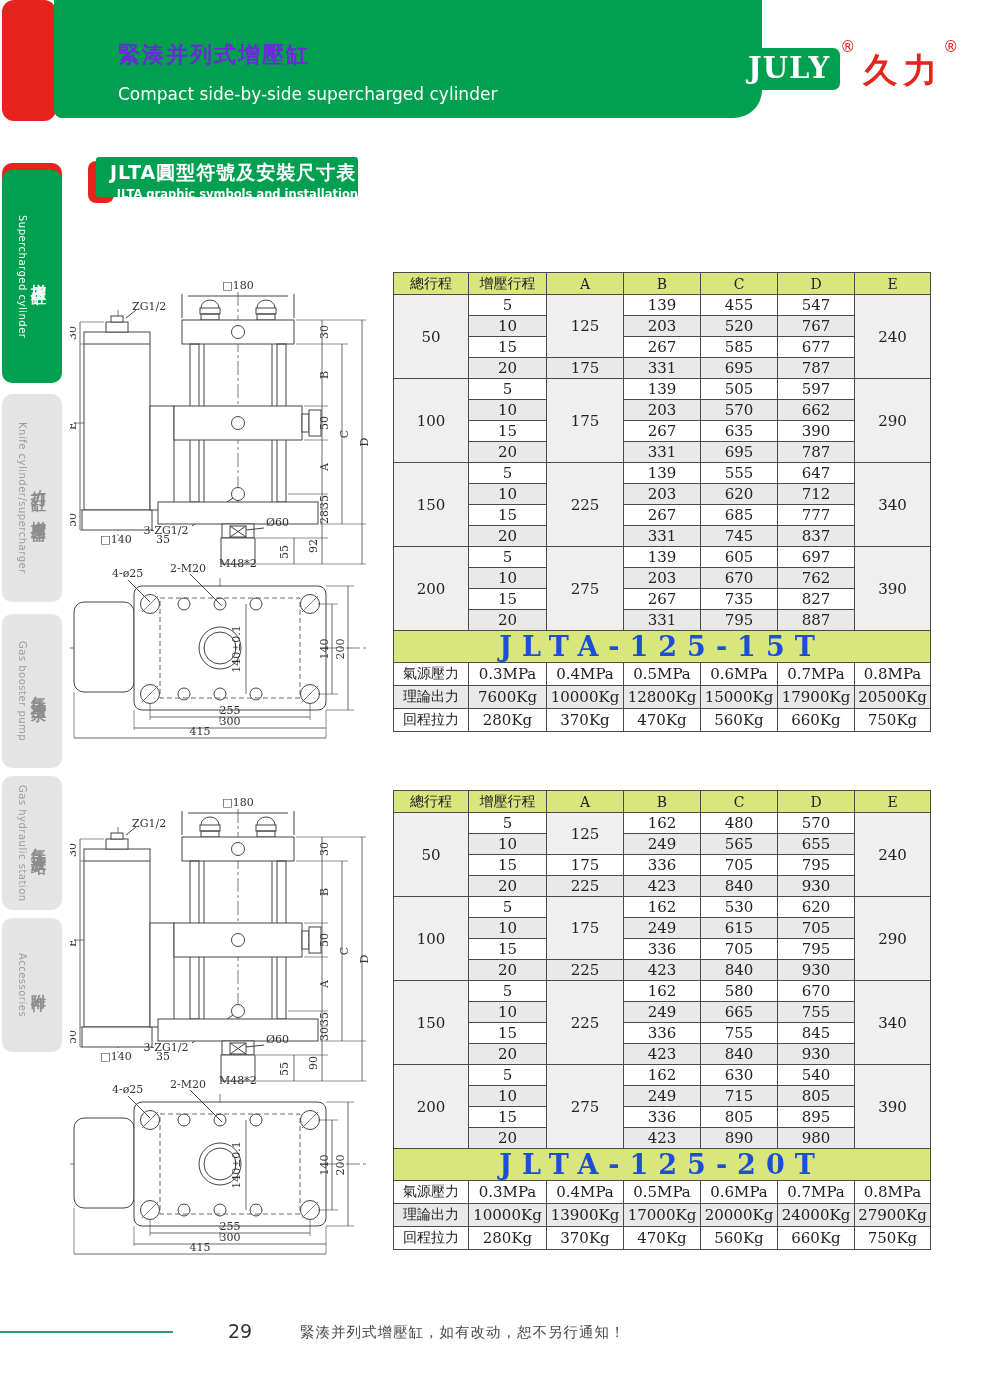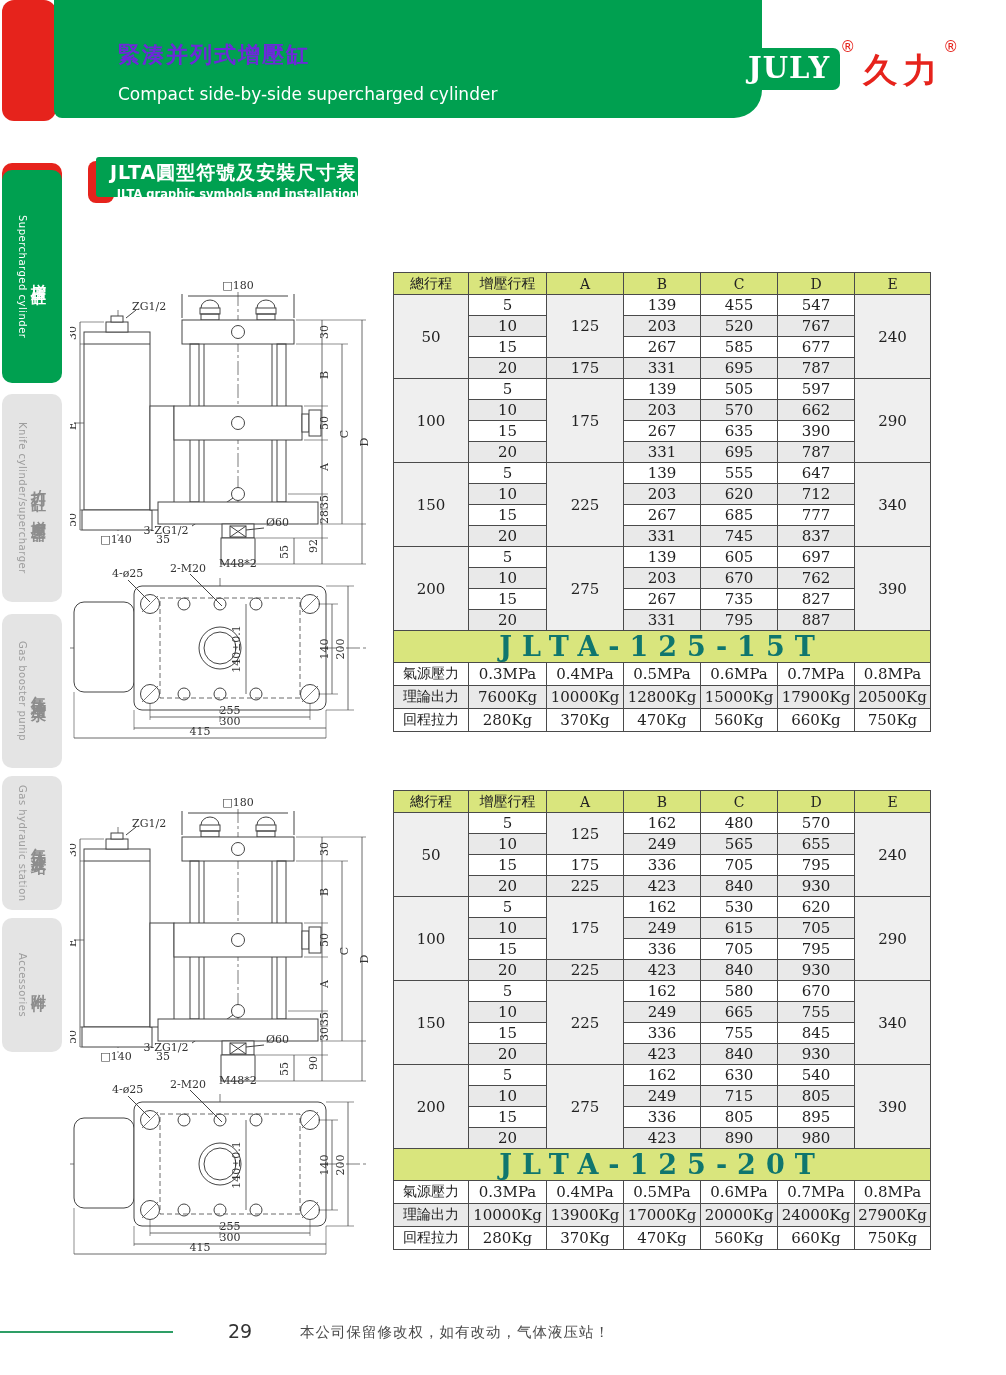--- a/index.html
+++ b/index.html
@@ -40,21 +40,21 @@
   .tab.active .zh,.tab.active .en{color:#fff;}
 
   
   table.dim{border-collapse:collapse;table-layout:fixed;width:537px;
             font-family:"DejaVu Serif","Liberation Serif",serif;}
   table.dim td,table.dim th{border:1px solid var(--bdr);text-align:center;vertical-align:middle;
             font-size:15px;color:#222;height:21px;padding:0;font-weight:normal;overflow:hidden;}
   table.dim th{background:var(--band);font-size:14px;height:22px;}
   table.dim td.alt{background:var(--alt);}
   table.dim td.merged{background:var(--merged);}
-  table.dim tr.model td{background:var(--band);font-weight:bold;font-size:27px;letter-spacing:10px;height:32px;color:#0f766e;}
+  table.dim tr.model td{background:var(--band);font-weight:bold;font-size:27px;letter-spacing:10px;height:32px;color:#1d4ed8;}
   table.dim td.spec-label{font-family:"DejaVu Sans","Liberation Sans",sans-serif;font-size:14px;height:23px;}
   table.dim td.spec-val{height:23px;}
 
   
   .drawing svg text{font-family:"DejaVu Serif","Liberation Serif",serif;font-size:11px;fill:#333;stroke:none;}
 
   
   .foot-line{left:0;top:1331px;width:173px;height:2px;background:#2E9E66;}
   .foot-page{left:228px;top:1320px;font-size:19px;color:#333;text-align:center;}
   .foot-note{left:300px;top:1323px;font-size:14.5px;color:#4a4a4a;letter-spacing:1px;}
@@ -736,15 +736,15 @@
             <td class="spec-val">560Kg</td>
             <td class="spec-val">660Kg</td>
             <td class="spec-val">750Kg</td>
           </tr>
         </tbody>
       </table>
   </div>
 
   <div class="abs foot-line"></div>
   <div class="abs foot-page">29</div>
-  <div class="abs foot-note">本公司保留修改权，如有改动，气体液压站！</div>
+  <div class="abs foot-note">緊湊并列式增壓缸，如有改动，恕不另行通知！</div>
 
 </div>
 
 </body></html>

